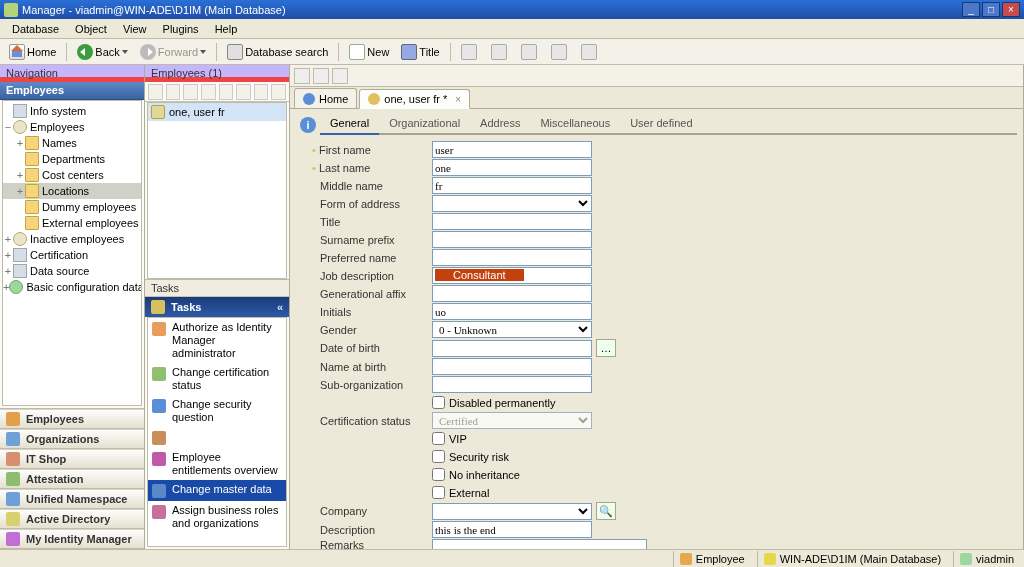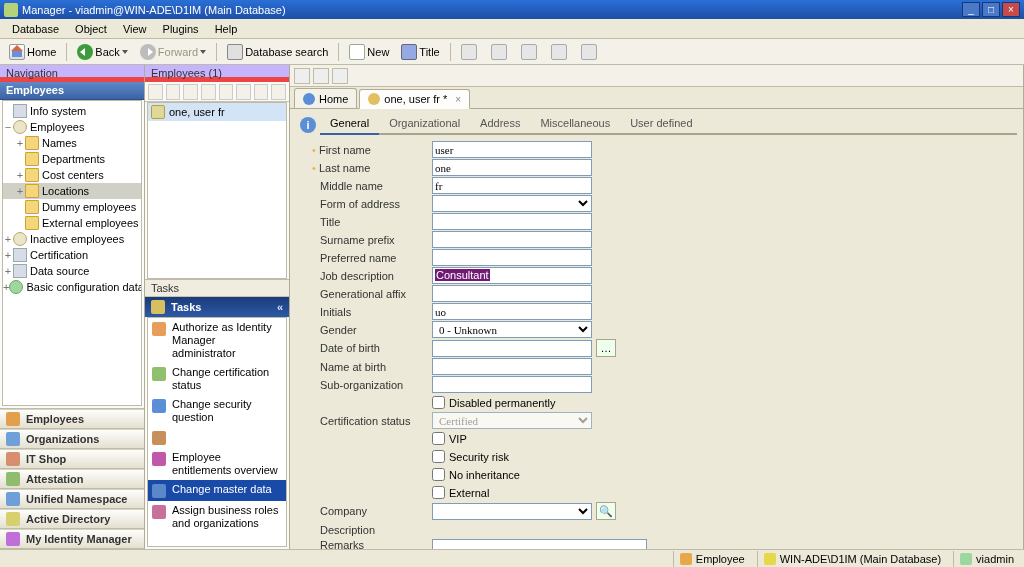--- a/index.html
+++ b/index.html
@@ -291,21 +291,21 @@
     height:18px;background:#ece9d8;border-top:1px solid #c0bba8;
     display:flex;align-items:center;padding:0 4px;
     justify-content:flex-end;gap:6px;
   }
   .statusbar .sitem{display:flex;align-items:center;padding:0 6px;border-left:1px solid #c0bba8;height:16px;}
   .statusbar .sicn{width:12px;height:12px;margin-right:4px;border-radius:2px;}
   .sicn.a{background:#e6a84a;}
   .sicn.b{background:#e6d84a;}
   .sicn.c{background:#9ed6a0;}
   .disabled{color:#9a9684;}
-  .selhl{background:#701a75;color:#fff;padding:0 1px;}
+  .selhl{background:#c2410c;color:#fff;padding:0 18px;}
 </style>
 </head>
 <body>
 
 <div class="titlebar">
   <div class="appicon"></div>
   <div>Manager - viadmin@WIN-ADE\D1IM (Main Database)</div>
   <div class="spacer"></div>
   <div class="winbtn">_</div>
   <div class="winbtn">□</div>
@@ -651,20 +651,21 @@
               </div>
             </div>
 
           <div class="formrow">
               <label>Company</label>
               <select class="w1"><option></option></select>
               <div class="iconbtn">🔍</div>
             </div>
           <div class="formrow">
               <label>Description</label>
+              <input type="text" class="w1" value="this is the end" style="">
             </div>
           <div class="formrow" style="align-items:flex-start;">
               <label>Remarks</label>
               <textarea class="remarks" style=""></textarea>
             </div>
 
         </div>
       </div>
     </div>
   </div>

